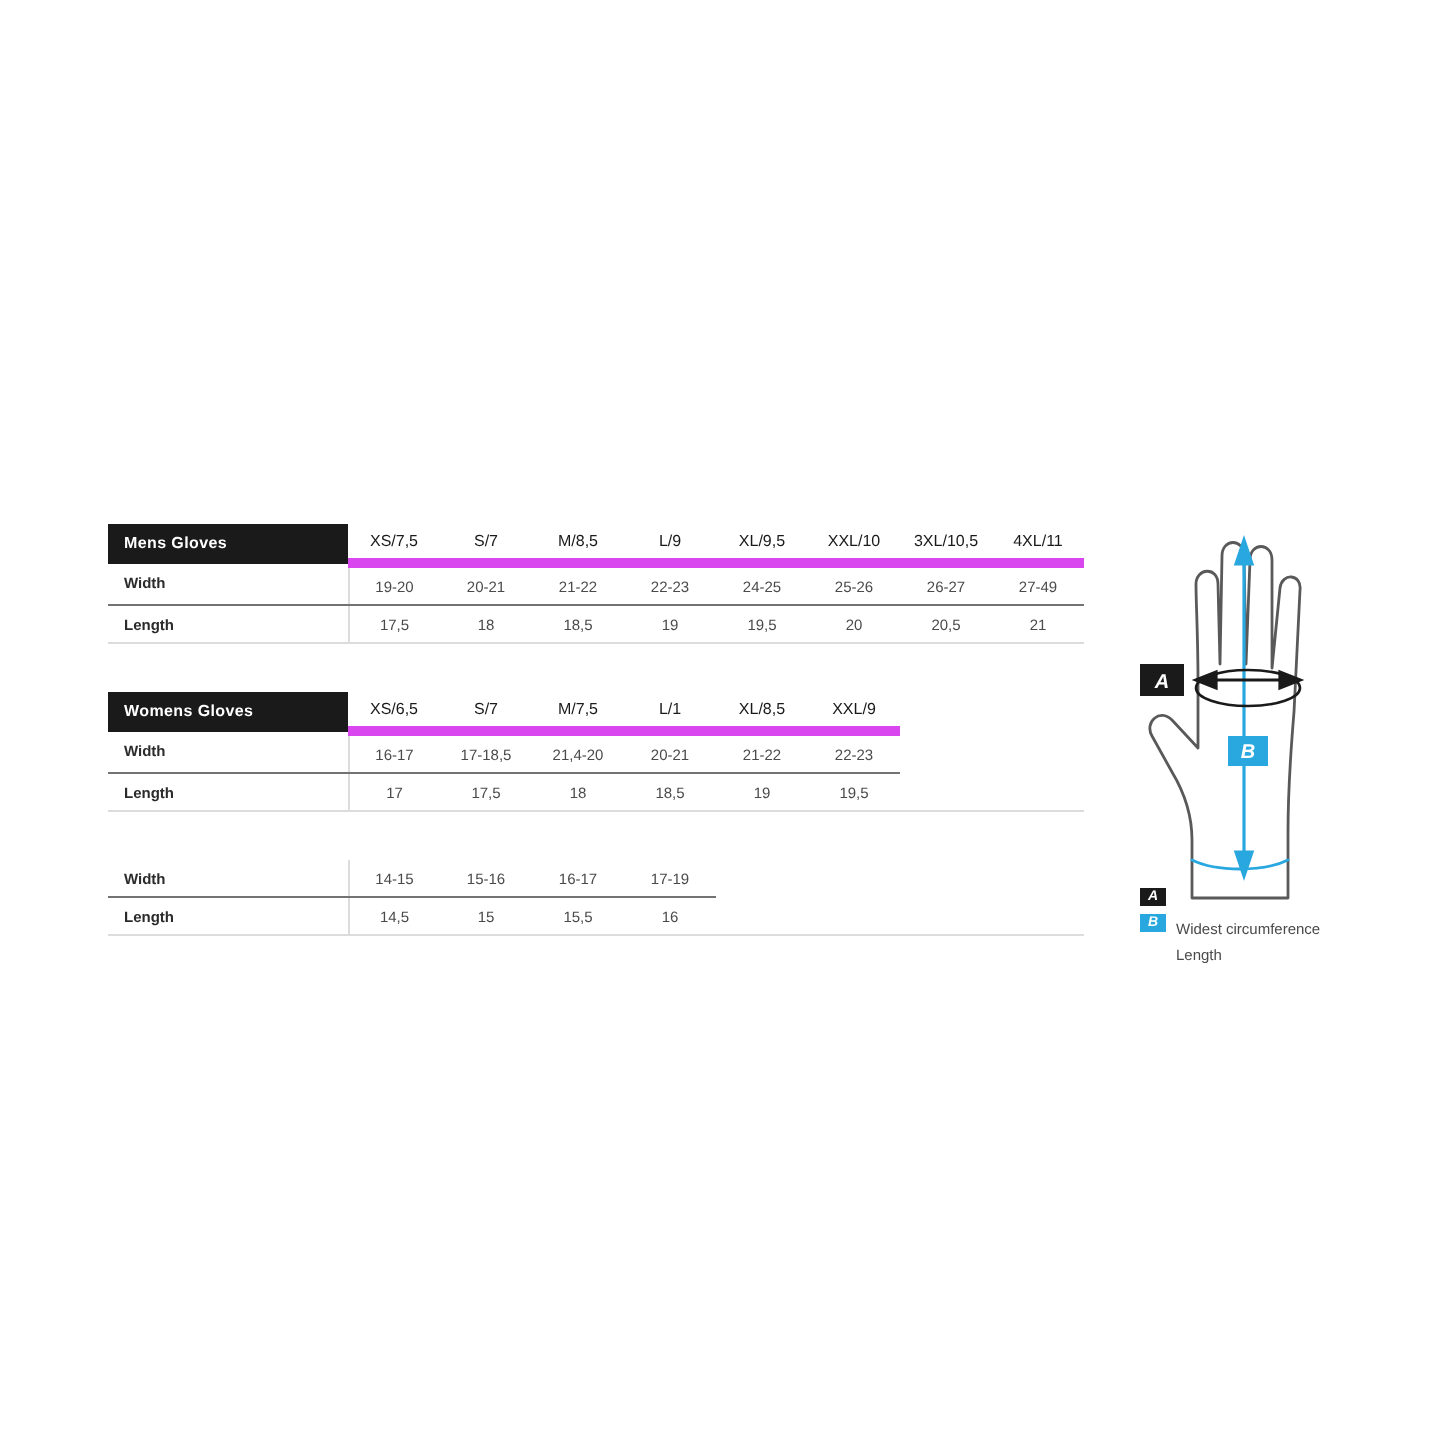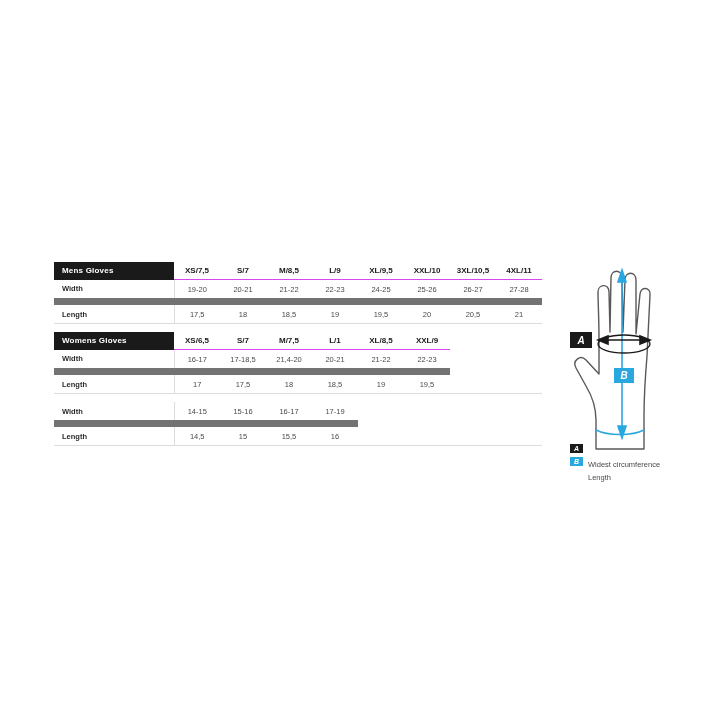--- a/index.html
+++ b/index.html
@@ -27,21 +27,21 @@
     left: 54px;
     top: 262px;
     width: 486px;
   }
   table.size-table {
     border-collapse: collapse;
     width: 100%;
     table-layout: fixed;
   }
   table.size-table + table.size-table {
-    margin-top: 8px;
+    margin-top: 24px;
   }
   table.size-table th,
   table.size-table td {
     font-size: 7.5px;
     font-weight: normal;
     text-align: center;
     padding: 0;
     height: 18px;
     vertical-align: middle;
   }
@@ -54,30 +54,30 @@
   tr.head-row th.title-cell {
     text-align: left;
     padding-left: 8px;
     font-weight: bold;
     font-size: 8px;
     letter-spacing: .2px;
   }
   tr.head-row th.size-cell {
     background: #ffffff;
     color: #1a1a1a;
-    font-weight: bold;
+    font-weight: normal;
     font-size: 8px;
-    border-bottom: 1px solid #d946ef;
+    border-bottom: 5px solid #d946ef;
   }
   tr.head-row th.blank-cell {
     background: #ffffff;
     border: none;
   }
   tr.data-row td {
-    border-bottom: 7px solid #737373;
+    border-bottom: 1px solid #737373;
     color: #4a4a4a;
   }
   tr.data-row td.label-cell {
     text-align: left;
     padding-left: 8px;
     font-weight: bold;
     color: #2b2b2b;
     border-right: 1px solid #dcdcdc;
   }
   tr.data-row td.blank-cell {
@@ -165,21 +165,21 @@
         </tr>
         <tr class="data-row">
           <td class="label-cell">Width</td>
           <td>19-20</td>
           <td>20-21</td>
           <td>21-22</td>
           <td>22-23</td>
           <td>24-25</td>
           <td>25-26</td>
           <td>26-27</td>
-          <td>27-28</td>
+          <td>27-49</td>
         </tr>
         <tr class="data-row">
           <td class="label-cell">Length</td>
           <td>17,5</td>
           <td>18</td>
           <td>18,5</td>
           <td>19</td>
           <td>19,5</td>
           <td>20</td>
           <td>20,5</td>

